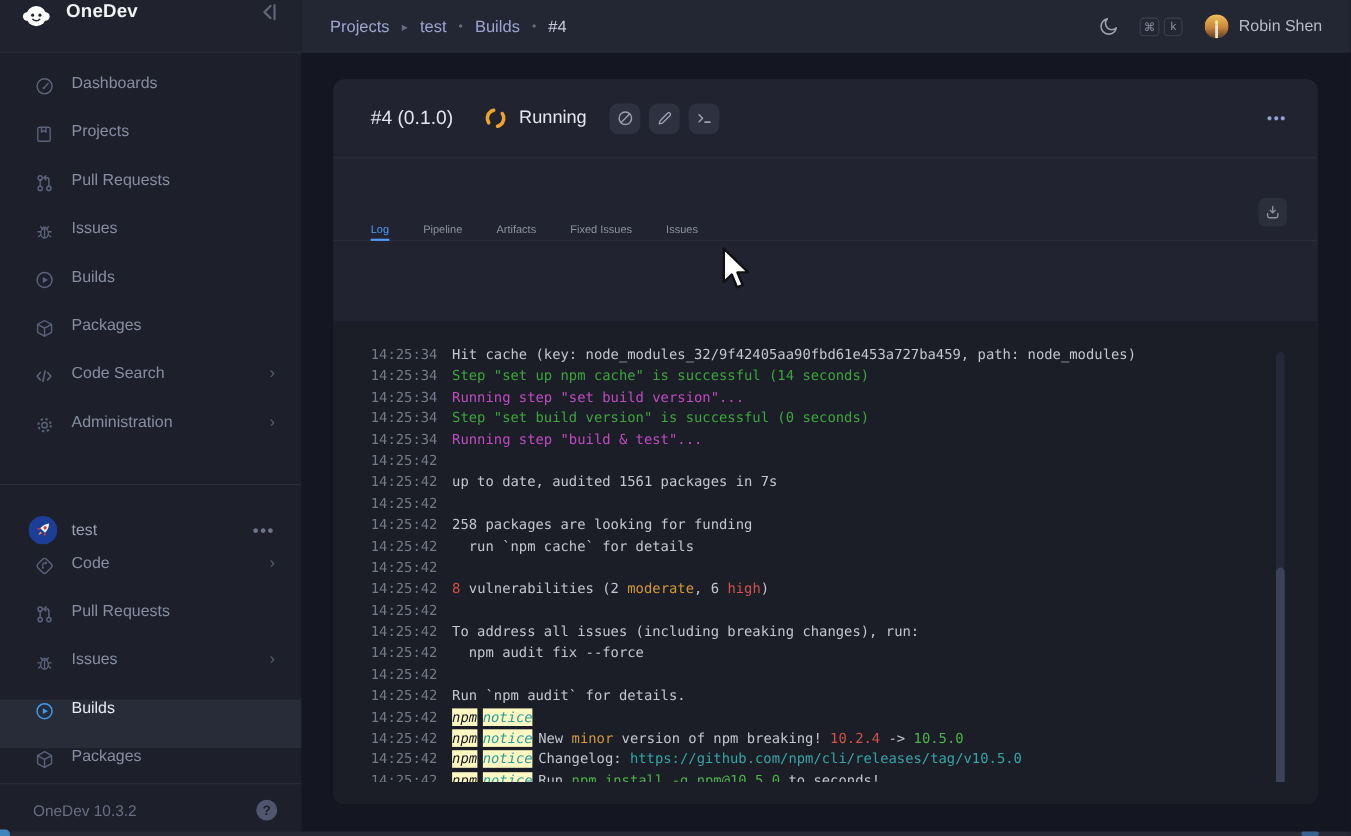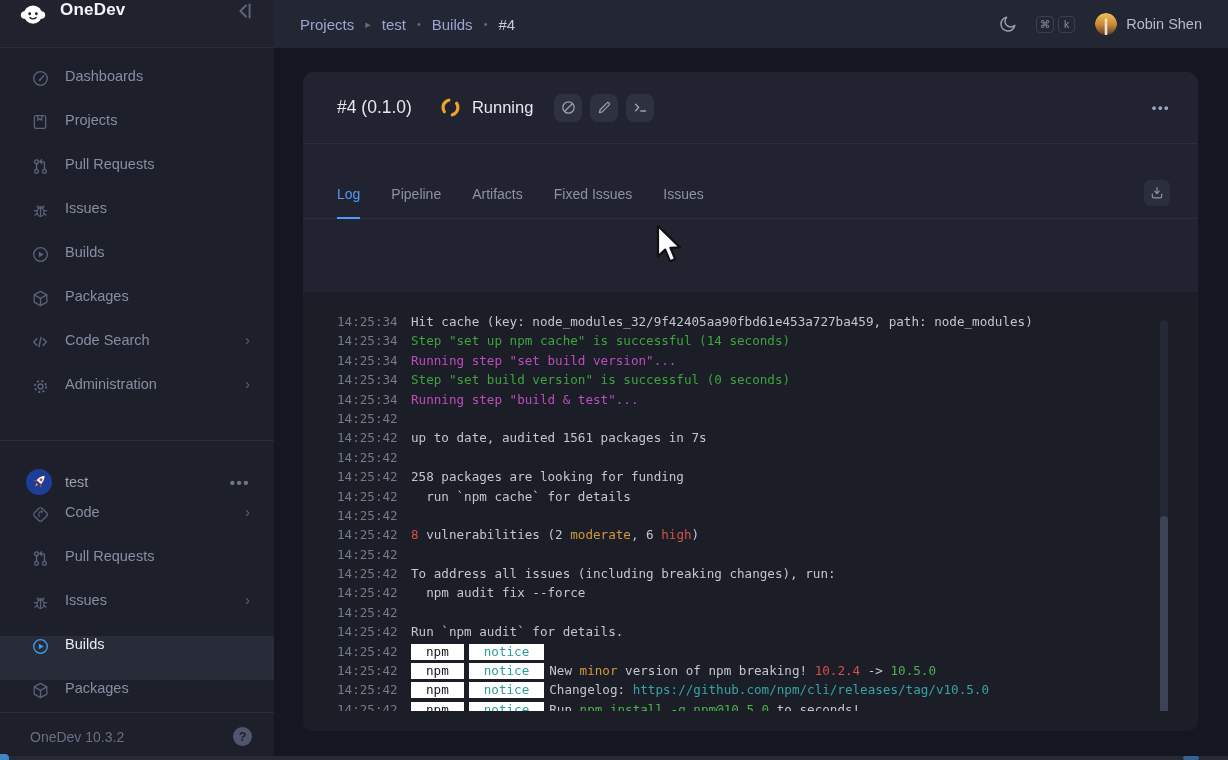--- a/index.html
+++ b/index.html
@@ -67,42 +67,42 @@
   .build-title { color:#e4e7ee; font-size:17.5px; }
   .status-spinner { width:23px; height:23px; margin-left:27px; flex:none; }
   .status-label { color:#e4e7ee; font-size:16.5px; margin-left:10px; }
   .action-group { display:flex; margin-left:21px; gap:8px; }
   .btn-sq { width:28px; height:28px; border-radius:8px; background:#2e3240; color:#9aa1b1;
     display:flex; align-items:center; justify-content:center; cursor:pointer; }
   .header-menu { margin-left:auto; color:#94a3cf; font-size:13px; letter-spacing:1.5px; font-weight:700; cursor:pointer; }
 
   .tabs-row { height:75px; display:flex; align-items:flex-end; padding:0 28px 0 34px;
     border-bottom:1px solid #2b2e3b; position:relative; }
-  .tab { color:#8d93a0; font-size:14px; padding-bottom:15px; margin-right:31px; cursor:pointer;
+  .tab { color:#8d93a0; font-size:10px; padding-bottom:2px; margin-right:31px; cursor:pointer;
     border-bottom:2px solid transparent; margin-bottom:-1px; }
   .tab.active { color:#4e9cf5; border-bottom-color:#4e9cf5; }
   .dl-btn { margin-left:auto; margin-bottom:12px; width:26px; height:26px; border-radius:6px;
     background:#2b2f3c; color:#8d93a0; display:flex; align-items:center; justify-content:center; cursor:pointer; }
 
   .card-body { position:absolute; top:220px; left:0; right:0; bottom:0; background:#1b1d27;
     padding:24px 30px 20px 30px; }
   .log-viewport { position:relative; height:100%; overflow:hidden;
     font-family:"DejaVu Sans Mono", monospace; font-size:12.6px; line-height:19.4px; }
   .log-content { margin-top:-4px; }
   .log-line { white-space:pre; color:#c3c6cd; padding-left:4px; height:19.4px; }
   .log-ts { display:inline-block; width:61px; margin-right:13px; color:#757a88; }
   .seg-plain   { color:#c3c6cd; }
   .seg-success { color:#3da53d; }
   .seg-success2{ color:#4db34c; }
   .seg-running { color:#bf4cbf; }
   .seg-error   { color:#d4504a; }
   .seg-warn    { color:#d2993a; }
   .seg-link    { color:#34a5a5; }
-  .seg-badge-npm, .seg-badge-notice { display:inline-block; background:#ffffff; padding:0 15px;
-    margin-right:5px; line-height:16px; }
+  .seg-badge-npm, .seg-badge-notice { display:inline-block; background:#fef9c3; padding:0 0;
+    margin-right:5px; line-height:16px;font-style:italic; }
   .seg-badge-npm { color:#15161d; }
   .seg-badge-notice { color:#2a9d9b; }
 
   .scroll-track { position:absolute; right:0; top:4px; height:454px; width:8px;
     background:#252835; border-radius:4px; }
   .scroll-thumb { position:absolute; right:0; top:196px; height:260px; width:8px;
     background:#3c4357; border-radius:4px; cursor:grab; }
 
   
   .mouse-cursor { position:absolute; left:652px; top:224px; z-index:50; pointer-events:none; }

